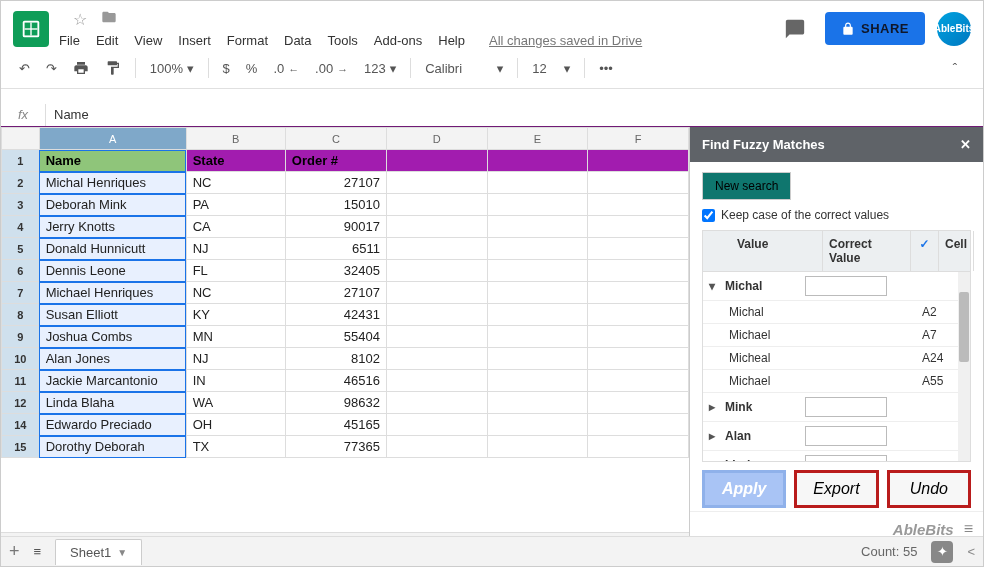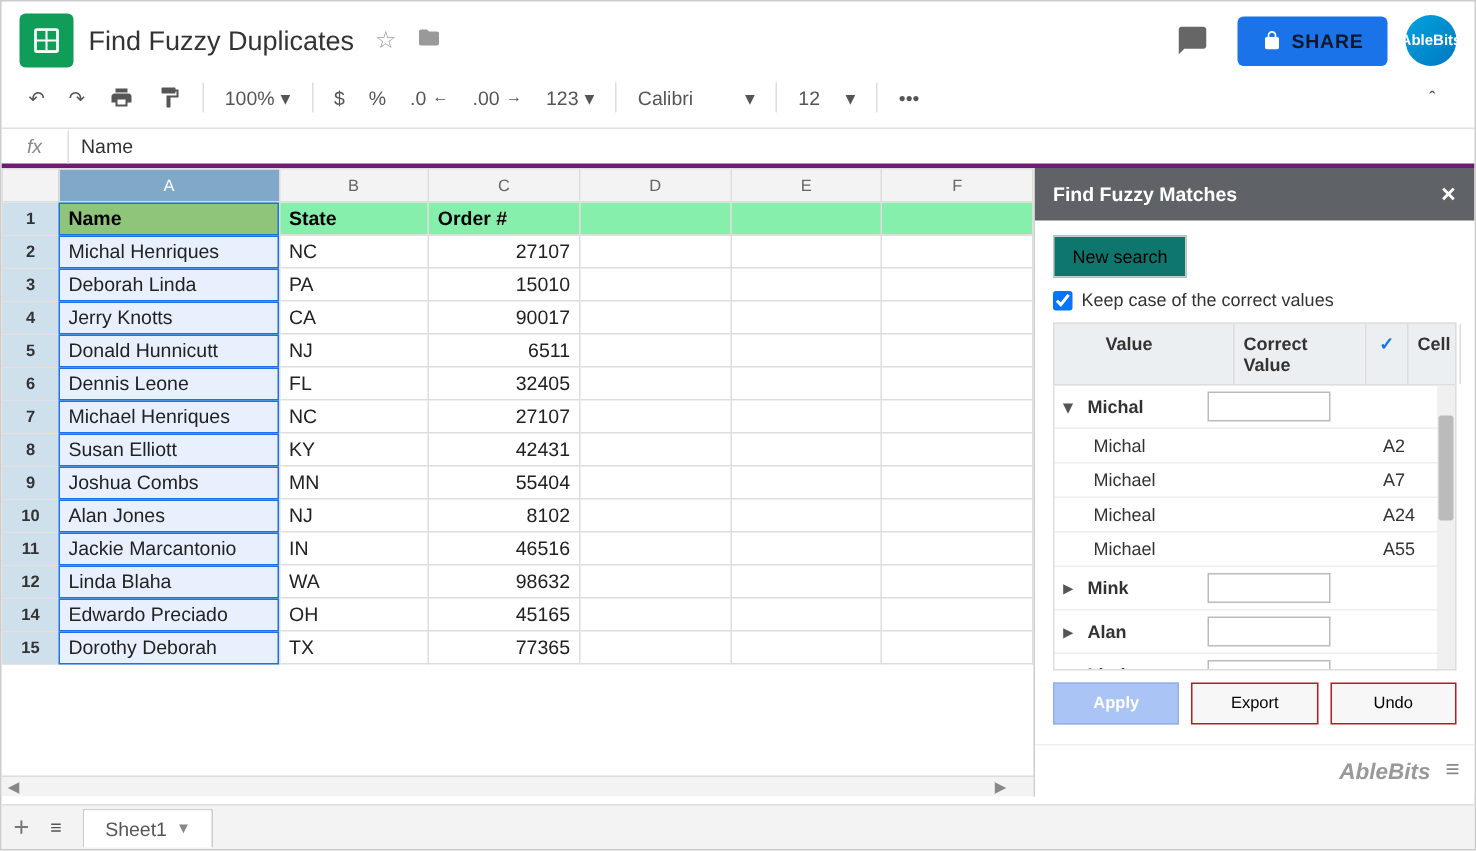--- a/index.html
+++ b/index.html
@@ -21,37 +21,37 @@
 .share-btn { background: #1a73e8; color: #0f172a; border: none; border-radius: 4px; padding: 9px 16px; font-size: 13px; font-weight: bold; display: flex; align-items: center; gap: 6px; letter-spacing: 0.5px; }
 .avatar { width: 34px; height: 34px; border-radius: 50%; background: linear-gradient(135deg,#00a3e0,#0077c0); color:#fff; display:flex; align-items:center; justify-content:center; font-size:10px; font-weight:bold; }
 
 
 .toolbar { display: flex; align-items: center; padding: 8px 12px; border-bottom: 1px solid #e0e0e0; gap: 4px; font-size: 13px; color: #555; }
 .toolbar .tb-item { padding: 4px 6px; display: flex; align-items: center; gap: 4px; }
 .toolbar .sep { width: 1px; height: 20px; background: #ddd; margin: 0 4px; }
 .collapse-arrow { margin-left: auto; margin-right: 8px; }
 
 
-.fxbar { display: flex; align-items: center; border-bottom: 3px solid #701a75; font-size: 13px; }
+.fxbar { display: flex; align-items: center; border-bottom: 1px solid #701a75; font-size: 13px; margin-top: 14px; }
 .fx-label { width: 44px; text-align: center; color: #888; font-style: italic; padding: 4px 0; }
 .fx-divider { width: 1px; background: #ddd; height: 22px; }
 .fx-content { padding: 4px 8px; color: #333; }
 
 
 .main { display: flex; height: calc(100% - 146px); }
 
 
 .sheet { flex: 1; overflow: hidden; position: relative; display:flex; flex-direction:column; }
 .grid { border-collapse: collapse; font-size: 13px; color: #222; }
 .grid th, .grid td { border: 1px solid #ddd; height: 22px; }
 .colhdr th { background: #f3f3f3; color: #666; font-weight: normal; font-size: 11px; text-align: center; }
 .colhdr th.sel { background: #7fa8c9; color: #fff; }
 .rownum { background: #f3f3f3; color: #888; font-size: 11px; text-align: center; width: 38px; }
 .rownum.sel { background: #cfe0ed; color: #333; }
-.hdr-row td { background: #86efac; font-weight: bold; color: #000; padding: 0 6px; }
+.hdr-row td { background: #a21caf; font-weight: bold; color: #000; padding: 0 6px; }
 .hdr-row td.colA { background: #8fc57a; outline: 1px solid #1a73e8; outline-offset: -1px; }
 .data-row td { padding: 0 6px; }
 .data-row td.colA { background: #e8f0fe; outline: 1px solid #1a73e8; outline-offset: -1px; }
 td.num { text-align: right; }
 .col-A { width: 148px; } .col-B { width: 100px; } .col-C { width: 102px; } .col-D, .col-E, .col-F { width: 102px; }
 .hscroll-track { height: 14px; background:#f3f3f3; display:flex; align-items:center; border-top:1px solid #ddd; }
 .hscroll-track .arrow-btn { width:16px; text-align:center; color:#888; font-size:10px; }
 .hscroll-track .thumb-area { flex:1; position:relative; height:10px; }
 
 
@@ -73,48 +73,59 @@
 .results-body { border:1px solid #ddd; border-top:none; position:relative; max-height:190px; overflow:hidden; }
 .result-row { display:flex; align-items:center; padding:4px 6px; font-size:12px; border-bottom:1px solid #eee; }
 .result-row .tw { width:12px; color:#555; margin-right:4px; }
 .result-row .rv { flex:0 0 80px; }
 .result-row .cv-input { width:82px; height:20px; border:1px solid #bbb; }
 .result-row .cell { margin-left:auto; width:42px; }
 .result-row.group { font-weight:bold; }
 .results-body .vscroll { position:absolute; right:0; top:0; bottom:0; width:12px; background:#f0f0f0; }
 .results-body .vscroll .thumb { position:absolute; left:1px; right:1px; top:20px; height:70px; background:#bbb; border-radius:2px; }
 .panel-actions { display:flex; gap:8px; }
-.panel-actions button { flex:1; padding:7px; font-size:11px; border:1px solid #b91c1c; background:#f7f7f7; }
+.panel-actions button { flex:1; padding:7px; font-size:16px; border:3px solid #b91c1c; background:#f7f7f7;font-style:italic; }
 .panel-actions .apply { background:#a9c4f5; border-color:#8fb1ea; color:#fff; font-weight:bold; }
 .panel-footer { display:flex; align-items:center; justify-content:flex-end; padding:8px 10px; border-top:1px solid #eee; gap:10px; color:#888; }
 .ablebits { font-weight:bold; font-style:italic; color:#999; font-size:15px; }
 
 svg.icon { width:16px; height:16px; }
 </style>
 </head>
 <body>
 
 <div class="titlebar">
   <div class="sheets-logo">
     <svg viewBox="0 0 24 24" width="22" height="22">
         <rect x="3" y="3" width="18" height="18" rx="2" fill="#fff"></rect>
         <rect x="5" y="5" width="14" height="14" fill="#0f9d58"></rect>
         <line x1="5" y1="12" x2="19" y2="12" stroke="#fff" stroke-width="1.5"></line>
         <line x1="12" y1="5" x2="12" y2="19" stroke="#fff" stroke-width="1.5"></line>
       </svg>
   </div>
   <div class="title-block">
     <div class="title-row">
-      <span class="doc-title">Find Fuzzy Duplicates</span>
       <span class="star-icon">☆</span>
       <span class="folder-icon">
         <svg class="icon" viewBox="0 0 24 24">
             <path fill="#999" d="M10 4H4c-1.1 0-2 .9-2 2v12c0 1.1.9 2 2 2h16c1.1 0 2-.9 2-2V8c0-1.1-.9-2-2-2h-8l-2-2z"></path>
           </svg>
       </span>
+    </div>
+    <div class="menubar">
+      <span>File</span>
+      <span>Edit</span>
+      <span>View</span>
+      <span>Insert</span>
+      <span>Format</span>
+      <span>Data</span>
+      <span>Tools</span>
+      <span>Add-ons</span>
+      <span>Help</span>
+      <span class="saved">All changes saved in Drive</span>
     </div>
   </div>
   <div class="titlebar-right">
     <div class="comments-icon">
       <svg viewBox="0 0 24 24" width="22" height="22">
           <path fill="#666" d="M20 2H4c-1.1 0-2 .9-2 2v18l4-4h14c1.1 0 2-.9 2-2V4c0-1.1-.9-2-2-2z"></path>
         </svg>
     </div>
     <button class="share-btn">
       <svg viewBox="0 0 24 24" width="14" height="14">
@@ -202,21 +213,21 @@
             <th class="rownum sel">2</th>
             <td class="colA">Michal Henriques</td>
             <td>NC</td>
             <td class="num">27107</td>
             <td></td>
             <td></td>
             <td></td>
           </tr>
           <tr class="data-row">
             <th class="rownum sel">3</th>
-            <td class="colA">Deborah Linda</td>
+            <td class="colA">Deborah Mink</td>
             <td>PA</td>
             <td class="num">15010</td>
             <td></td>
             <td></td>
             <td></td>
           </tr>
           <tr class="data-row">
             <th class="rownum sel">4</th>
             <td class="colA">Jerry Knotts</td>
             <td>CA</td>
@@ -405,13 +416,18 @@
 
 <div class="tabsbar">
   <div class="left">
     <span style="font-size:18px;color:#777">+</span>
     <span>≡</span>
     <div class="sheettab">
       <span>Sheet1</span>
       <span style="font-size:10px;color:#888">▼</span>
     </div>
   </div>
+  <div class="right">
+    <span>Count: 55</span>
+    <span class="explore-badge">✦</span>
+    <span style="color:#888">&lt;</span>
+  </div>
 </div>
 
 </body></html>

